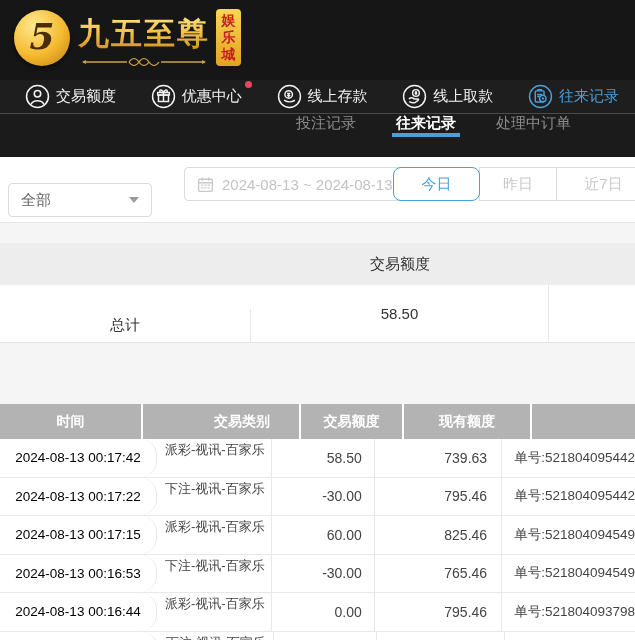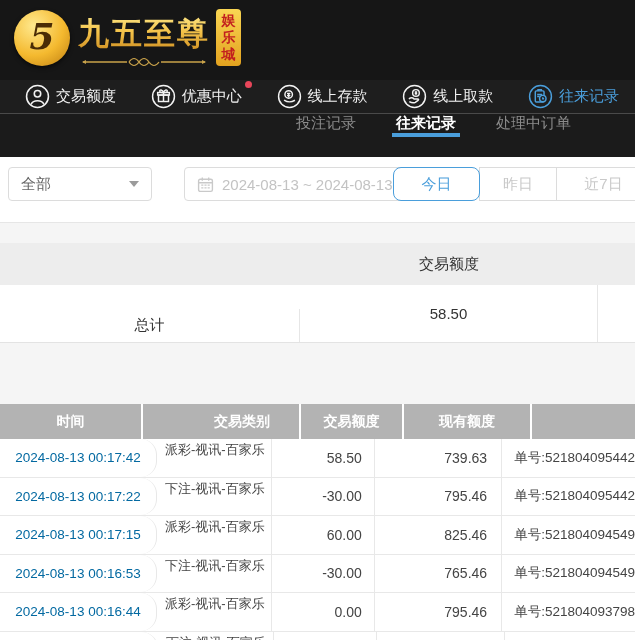--- a/index.html
+++ b/index.html
@@ -35,21 +35,21 @@
 
   
   .subtabs { height:43px; background:#1b1b1b; display:flex; justify-content:flex-end;
     align-items:flex-start; padding-right:60px; gap:32px; }
   .subtab { color:#8c8c8c; font-size:15px; display:flex; align-items:center; cursor:pointer;
     border-bottom:4px solid transparent; padding:0 4px; }
   .subtab.active { color:#ffffff; font-weight:bold; border-bottom-color:#4a9edb; }
 
   
   .filter-bar { height:66px; background:#ffffff; position:relative; border-bottom:1px solid #e6e6e6; }
-  .type-select { position:absolute; left:8px; top:10px; width:144px; height:34px;
+  .type-select { position:absolute; left:8px; top:26px; width:144px; height:34px;
     border:1px solid #dcdcdc; border-radius:4px; background:#fff; display:flex; align-items:center;
     padding:0 12px; font-size:15px; color:#666; cursor:pointer; justify-content:space-between; }
   .caret { width:0; height:0; border-left:5px solid transparent; border-right:5px solid transparent;
     border-top:6px solid #9b9b9b; }
   .date-input { position:absolute; left:184px; top:10px; width:222px; height:34px;
     border:1px solid #dcdcdc; border-radius:4px; background:#fff; display:flex; align-items:center;
     gap:8px; padding:0 12px; font-size:15px; color:#c3c3c3; cursor:pointer; white-space:nowrap; }
   .quick-group { position:absolute; left:393px; top:10px; display:flex; }
   .quick-btn { height:34px; background:#fff; border:1px solid #dcdcdc; color:#c9c9c9;
     font-size:15px; display:flex; align-items:center; justify-content:center; cursor:pointer; }
@@ -58,38 +58,38 @@
   .quick-btn.b1 { width:78px; }
   .quick-btn.b2 { width:95px; }
 
   
   .summary { margin-top:20px; }
   .summary-head { height:42px; background:#ededed; display:flex; align-items:center; }
   .summary-head .sc { font-size:15px; color:#333; text-align:center; }
   .summary-body { height:58px; background:#fff; display:flex; border-bottom:1px solid #e3e3e3; }
   .summary-body .sc { display:flex; align-items:center; justify-content:center;
     font-size:15px; color:#333; }
-  .sc1 { width:300px;margin-top:24px; }
+  .sc1 { width:251px;margin-top:24px; }
   .sc2 { width:298px; }
   .sc3 { flex:1; }
   .summary-body .sc1, .summary-body .sc2 { border-right:1px solid #e6e6e6; }
 
   
   .data-table { margin-top:61px; }
   .dt-head { height:35px; background:#b3b3b3; display:flex; }
   .dt-head .hc { display:flex; align-items:center; justify-content:center;
     color:#fff; font-size:14px; font-weight:bold; }
   .dt-head .hc:not(:last-child) { border-right:2px solid #ffffff; }
   .h-time { width:143px; } .h-cat { width:116px;margin-left:42px; } .h-amt { width:103px; }
   .h-bal { width:128px; } .h-ord { flex:1; }
   .dt-row { height:38.5px; background:#fff; display:flex; border-bottom:1px solid #e8e8e8; }
   .dt-row > div { border-right:1px solid #e8e8e8; }
   .dt-row > div:last-child { border-right:none; }
   .c-time { width:158px; display:flex; align-items:center; justify-content:center;
-    font-size:13.5px; color:#0369a1; white-space:nowrap;border-radius:16px; }
+    font-size:13.5px; color:#000000; white-space:nowrap;border-radius:16px; }
   .c-cat { width:116px; font-size:13px; color:#444; padding:3px 4px 0 8px; line-height:1.3; }
   .c-amt { width:103px; display:flex; align-items:center; justify-content:flex-end;
     padding-right:12px; font-size:14px; color:#444; }
   .c-bal { width:128px; display:flex; align-items:center; justify-content:flex-end;
     padding-right:14px; font-size:14px; color:#444; }
   .c-ord { flex:1; display:flex; align-items:center; padding-left:12px;
     font-size:13.5px; color:#444; white-space:nowrap; }
 </style>
 </head>
 <body>

